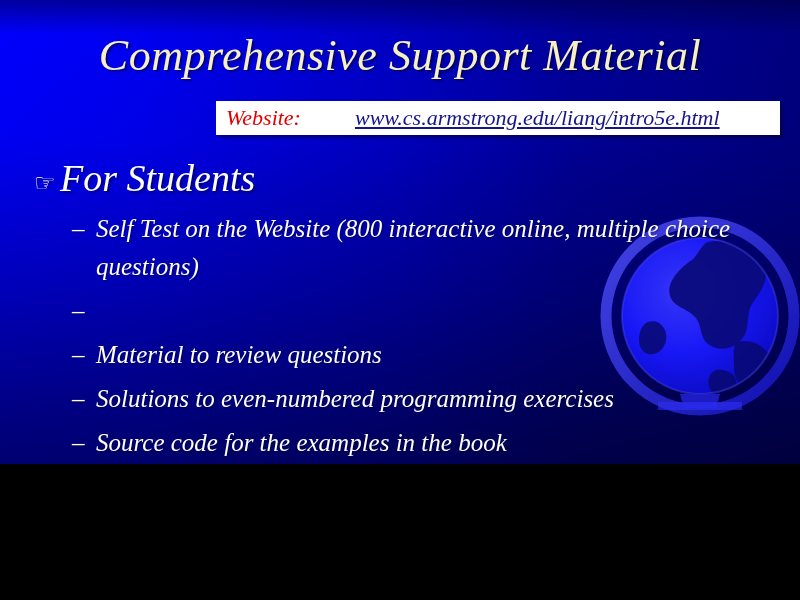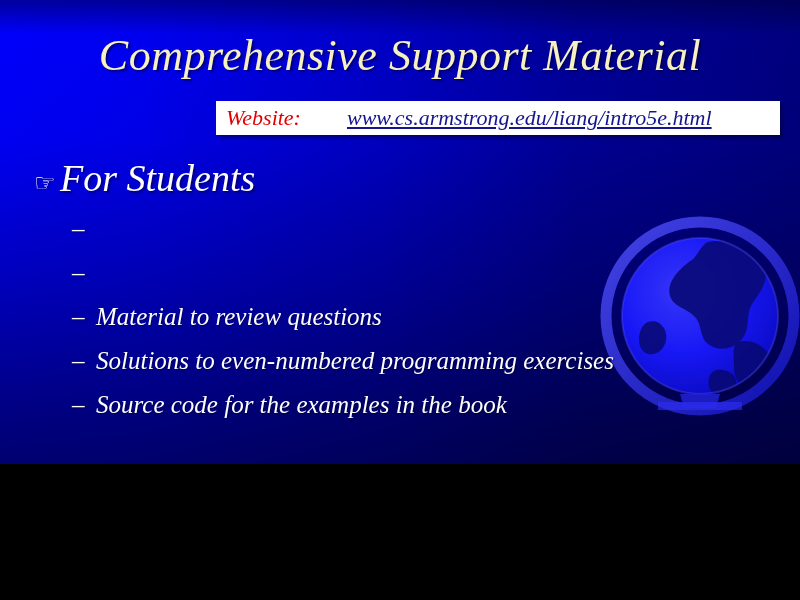--- a/index.html
+++ b/index.html
@@ -89,20 +89,21 @@
     left: 216px;
     top: 101px;
     width: 564px;
     height: 34px;
     background: #ffffff;
     box-sizing: border-box;
     display: flex;
     align-items: center;
     padding-left: 10px;
     box-shadow: 3px 3px 3px rgba(0,0,40,0.45);
+    gap: 8px;
   }
   #website-label {
     color: #e00000;
     font-size: 22px;
     line-height: 24px;
     margin-right: 7px;
     white-space: nowrap;
   }
   #website-url {
     color: #15158c;
@@ -232,20 +233,21 @@
 
   <div id="body">
 
     <div class="lvl1">
       <span class="lvl1-marker">☞</span>
       <span class="lvl1-text">For Students</span>
     </div>
 
     <div class="lvl2">
       <span class="lvl2-marker">–</span>
+      <span class="lvl2-text">Self Test on the Website (800 interactive online, multiple choice questions)</span>
     </div>
 
     <div class="lvl2">
       <span class="lvl2-marker">–</span>
     </div>
 
     <div class="lvl2">
       <span class="lvl2-marker">–</span>
       <span class="lvl2-text">Material to review questions</span>
     </div>

